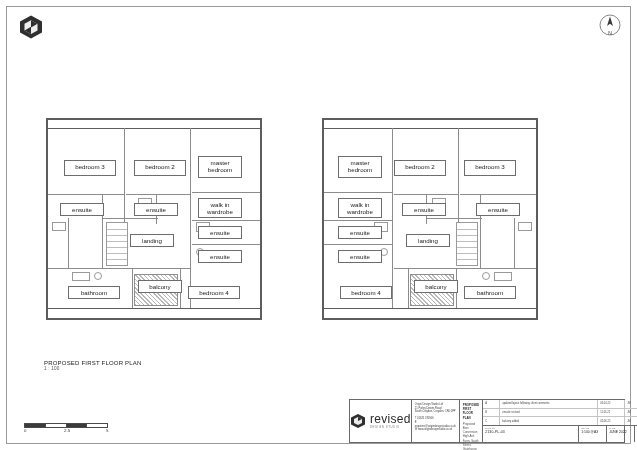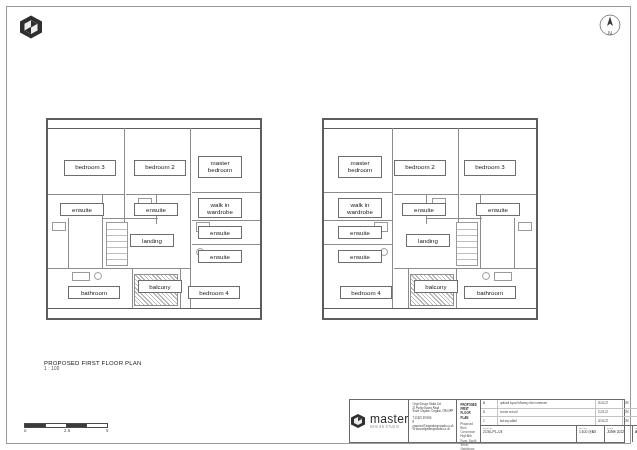--- a/index.html
+++ b/index.html
@@ -248,21 +248,21 @@
   <div class="titleblock">
     <div class="tb-logo">
       <div class="mk">
         <svg viewBox="0 0 16 16" width="16" height="16">
           <polygon points="8,1 15,4.5 15,11.5 8,15 1,11.5 1,4.5" fill="#2f2f2f"></polygon>
           <path d="M8 4 L12 6 L12 10 L8 12 L4 10 L4 6 Z" fill="#fff" opacity=".9"></path>
           <path d="M8 4 L12 6 L8 8 Z" fill="#2f2f2f"></path>
         </svg>
       </div>
       <div class="txt">
-        <div class="o">master</div>
+        <div class="o">revised</div>
         <div class="t">DESIGN STUDIO</div>
       </div>
     </div>
     <div class="tb-addr" style="white-space:pre-line">Origin Design Studio Ltd
 21 Purley Downs Road
 South Croydon, Croydon, CR0 0PP
 
 T 01625 370906
 E enquiries@origindesignstudio.co.uk
 W www.origindesignstudio.co.uk</div>

